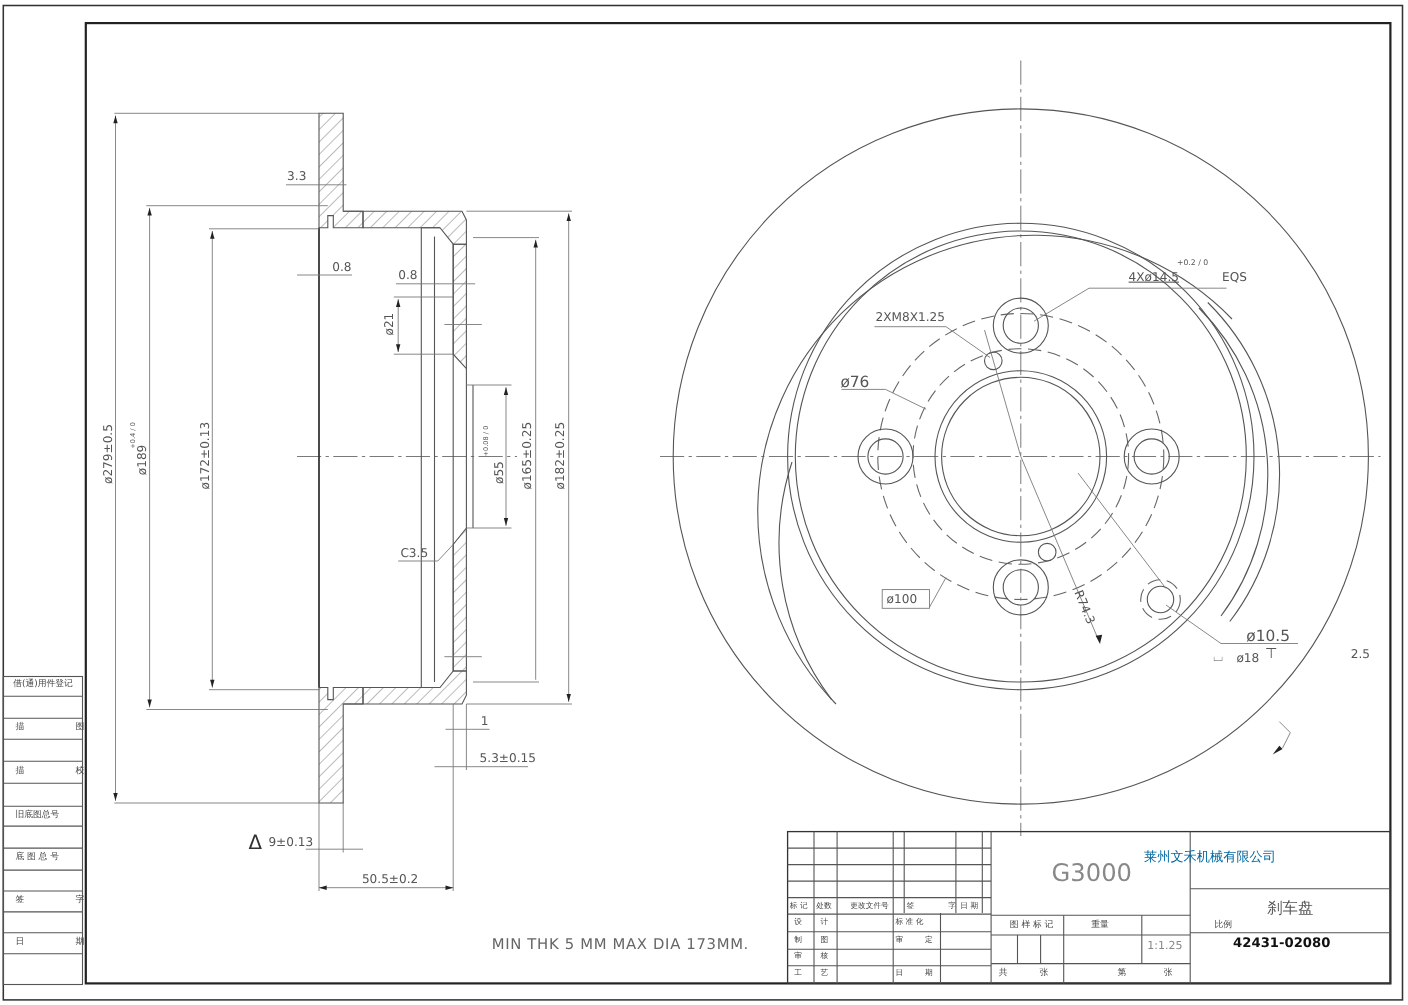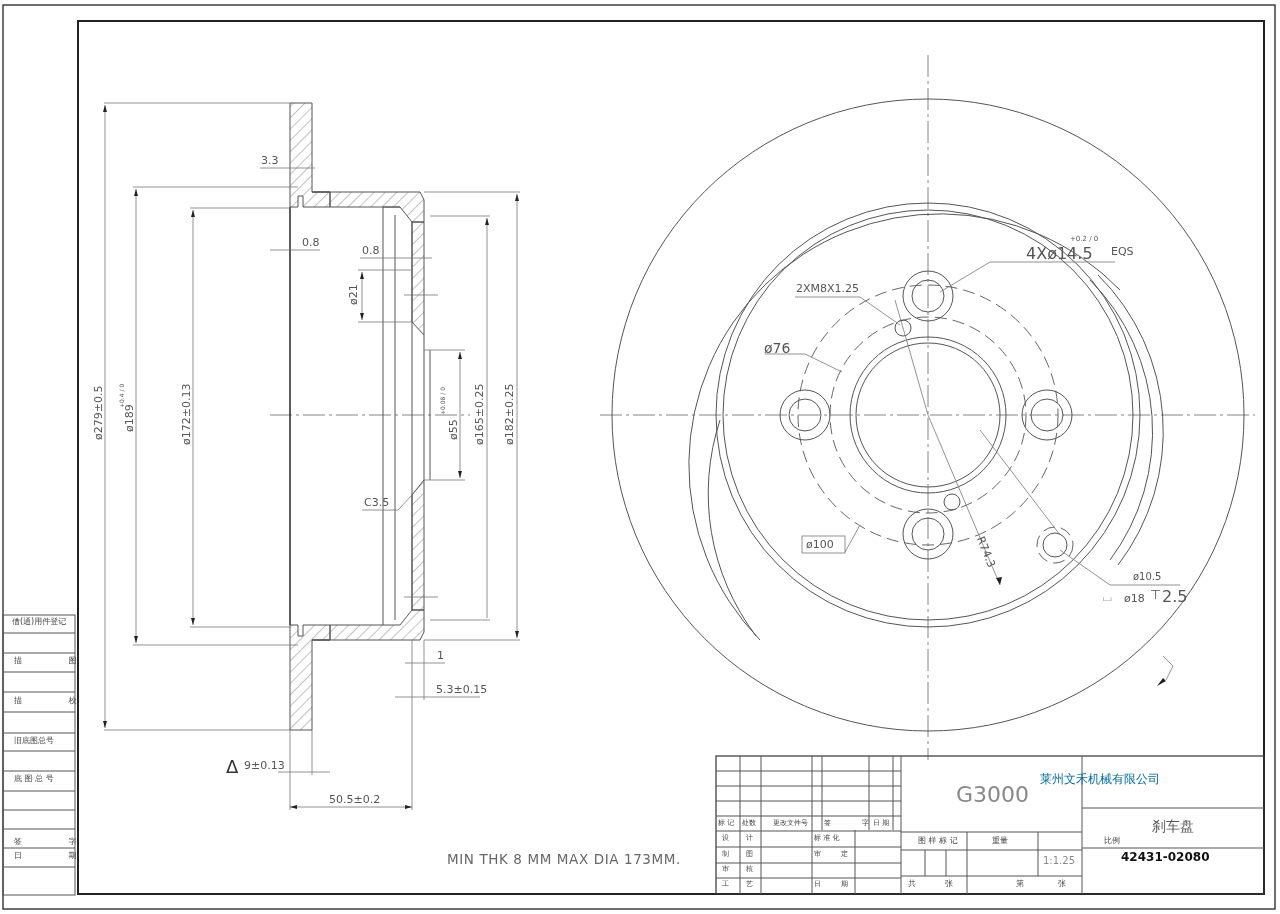--- a/index.html
+++ b/index.html
@@ -223,21 +223,21 @@
   </g>
 </svg>
 
 <div class="txt-layer">
 
   <span class="tb" style="left:12px;top:618px;font-size:8px;">借(通)用件登记</span>
   <span class="tb" style="left:14px;top:657px;font-size:8px;letter-spacing:22px;">描  图</span>
   <span class="tb" style="left:14px;top:697px;font-size:8px;letter-spacing:22px;">描  校</span>
   <span class="tb" style="left:14px;top:737px;font-size:8px;">旧底图总号</span>
   <span class="tb" style="left:14px;top:775px;font-size:8px;">底 图 总 号</span>
-  <span class="tb" style="left:14px;top:814px;font-size:8px;letter-spacing:22px;margin-top:24px;">签  字</span>
+  <span class="tb" style="left:14px;top:814px;font-size:8px;letter-spacing:22px;">签  字</span>
   <span class="tb" style="left:14px;top:852px;font-size:8px;letter-spacing:22px;">日  期</span>
 
   <span class="lbl vert" style="left:93px;top:440px;font-size:11px;">ø279±0.5</span>
   <span class="lbl vert" style="left:124px;top:432px;font-size:11px;">ø189</span>
   <span class="lbl vert" style="left:119px;top:408px;font-size:6px;">+0.4 / 0</span>
   <span class="lbl vert" style="left:181px;top:445px;font-size:11px;">ø172±0.13</span>
   <span class="lbl vert" style="left:448px;top:440px;font-size:11px;">ø55</span>
   <span class="lbl vert" style="left:440px;top:415px;font-size:6px;">+0.08 / 0</span>
   <span class="lbl vert" style="left:474px;top:445px;font-size:11px;">ø165±0.25</span>
   <span class="lbl vert" style="left:504px;top:445px;font-size:11px;">ø182±0.25</span>
@@ -245,34 +245,34 @@
   <span class="lbl" style="left:261px;top:155px;font-size:11px;">3.3</span>
   <span class="lbl" style="left:302px;top:237px;font-size:11px;">0.8</span>
   <span class="lbl" style="left:362px;top:245px;font-size:11px;">0.8</span>
   <span class="lbl" style="left:364px;top:497px;font-size:11px;">C3.5</span>
   <span class="lbl" style="left:437px;top:650px;font-size:11px;">1</span>
   <span class="lbl" style="left:436px;top:684px;font-size:11px;">5.3±0.15</span>
   <span class="lbl" style="left:226px;top:758px;font-size:18px;color:#333;">Δ</span>
   <span class="lbl" style="left:244px;top:760px;font-size:11px;">9±0.13</span>
   <span class="lbl" style="left:329px;top:794px;font-size:11px;">50.5±0.2</span>
 
-  <span class="lbl" style="left:1026px;top:246px;font-size:16px;">4Xø14.5</span>
+  <span class="lbl" style="left:1026px;top:246px;font-size:11px;text-decoration:underline;">4Xø14.5</span>
   <span class="lbl" style="left:1070px;top:236px;font-size:7px;">+0.2 / 0</span>
   <span class="lbl" style="left:1111px;top:246px;font-size:11px;">EQS</span>
   <span class="lbl" style="left:796px;top:283px;font-size:11px;">2XM8X1.25</span>
   <span class="lbl" style="left:764px;top:341px;font-size:14px;">ø76</span>
   <span class="lbl" style="left:806px;top:539px;font-size:11px;">ø100</span>
   <span class="lbl" style="left:985px;top:535px;font-size:11px;transform:rotate(68deg);transform-origin:left top;">R74.3</span>
-  <span class="lbl" style="left:1133px;top:572px;font-size:10px;">ø10.5</span>
+  <span class="lbl" style="left:1133px;top:572px;font-size:14px;">ø10.5</span>
   <span class="lbl" style="left:1103px;top:592px;font-size:11px;">⌴</span>
   <span class="lbl" style="left:1124px;top:593px;font-size:11px;">ø18</span>
   <span class="lbl" style="left:1150px;top:588px;font-size:13px;">⊤</span>
-  <span class="lbl" style="left:1162px;top:589px;font-size:16px;">2.5</span>
-
-  <span class="lbl" style="left:447px;top:853px;font-size:13.5px;letter-spacing:0.6px;color:#666;">MIN THK 8 MM MAX DIA 173MM.</span>
+  <span class="lbl" style="left:1228px;top:589px;font-size:11px;">2.5</span>
+
+  <span class="lbl" style="left:447px;top:853px;font-size:13.5px;letter-spacing:0.6px;color:#666;">MIN THK 5 MM MAX DIA 173MM.</span>
 
   <span class="tb" style="left:956px;top:784px;font-size:22px;color:#888;">G3000</span>
   <span class="tb" style="left:1040px;top:773px;font-size:12px;color:#0369a1;">莱州文禾机械有限公司</span>
   <span class="tb" style="left:1152px;top:819px;font-size:14px;color:#555;">刹车盘</span>
   <span class="tb" style="left:1121px;top:851px;font-size:12px;color:#111;font-weight:bold;">42431-02080</span>
   <span class="tb" style="left:1043px;top:856px;font-size:10px;color:#888;">1:1.25</span>
 
   <span class="tb" style="left:718px;top:820px;font-size:7px;">标 记</span>
   <span class="tb" style="left:742px;top:820px;font-size:7px;">处数</span>
   <span class="tb" style="left:773px;top:820px;font-size:7px;">更改文件号</span>

